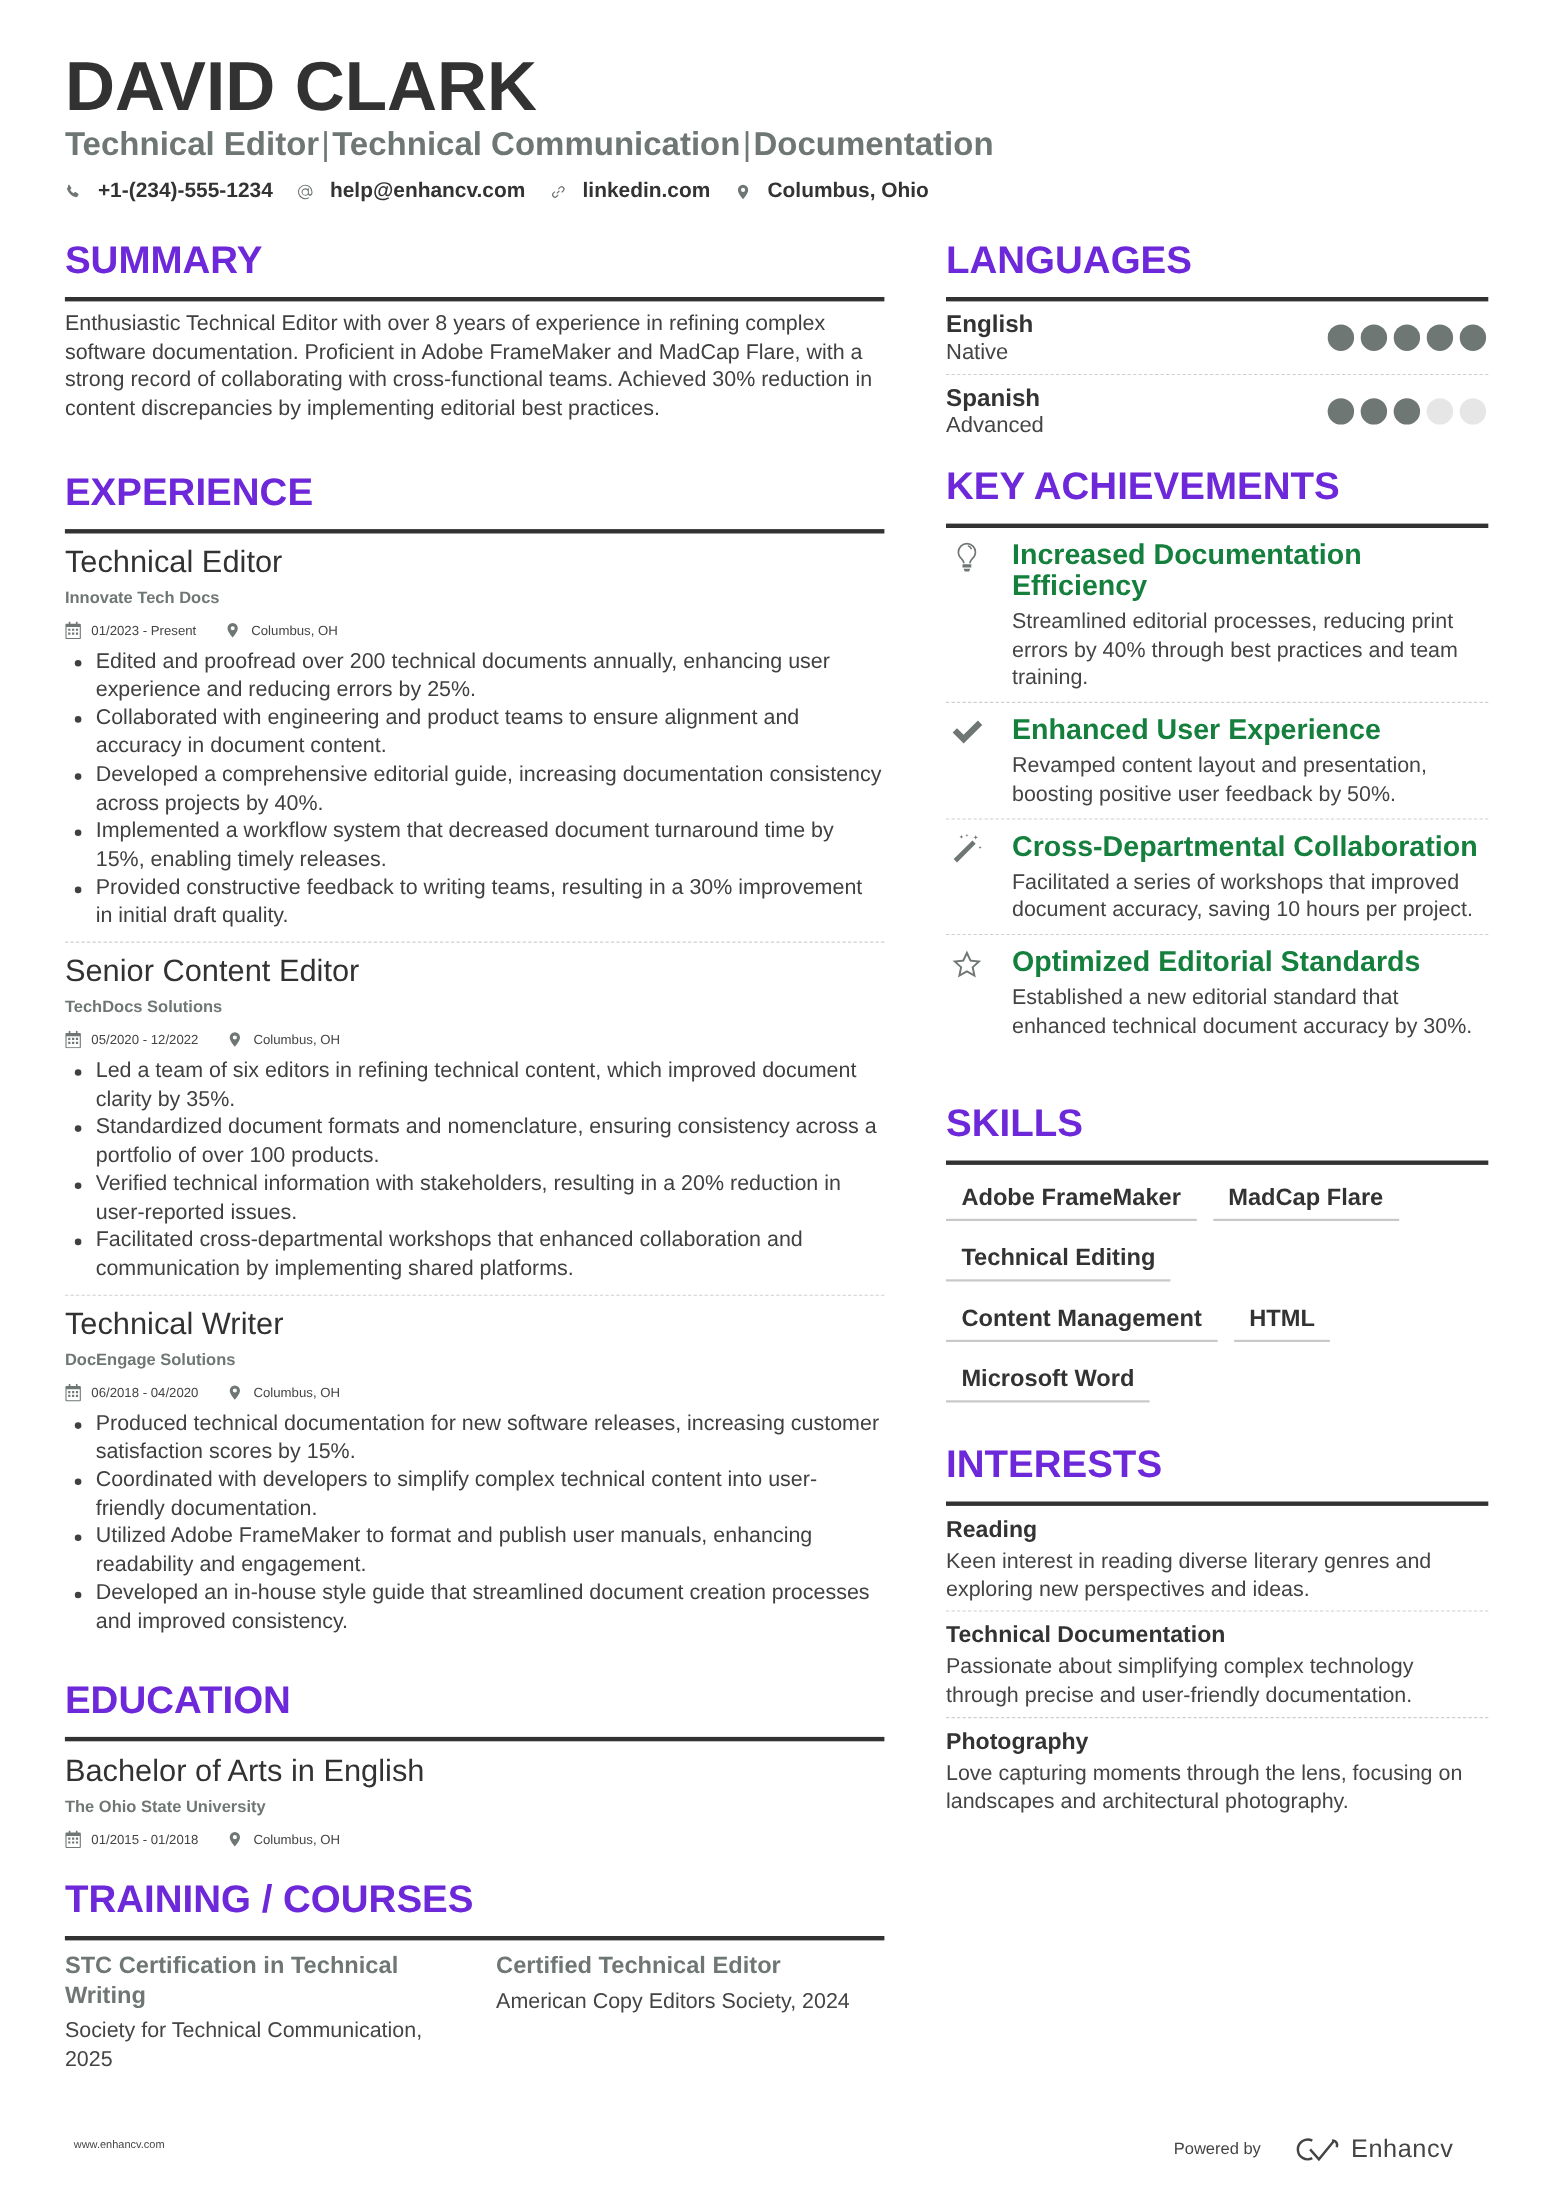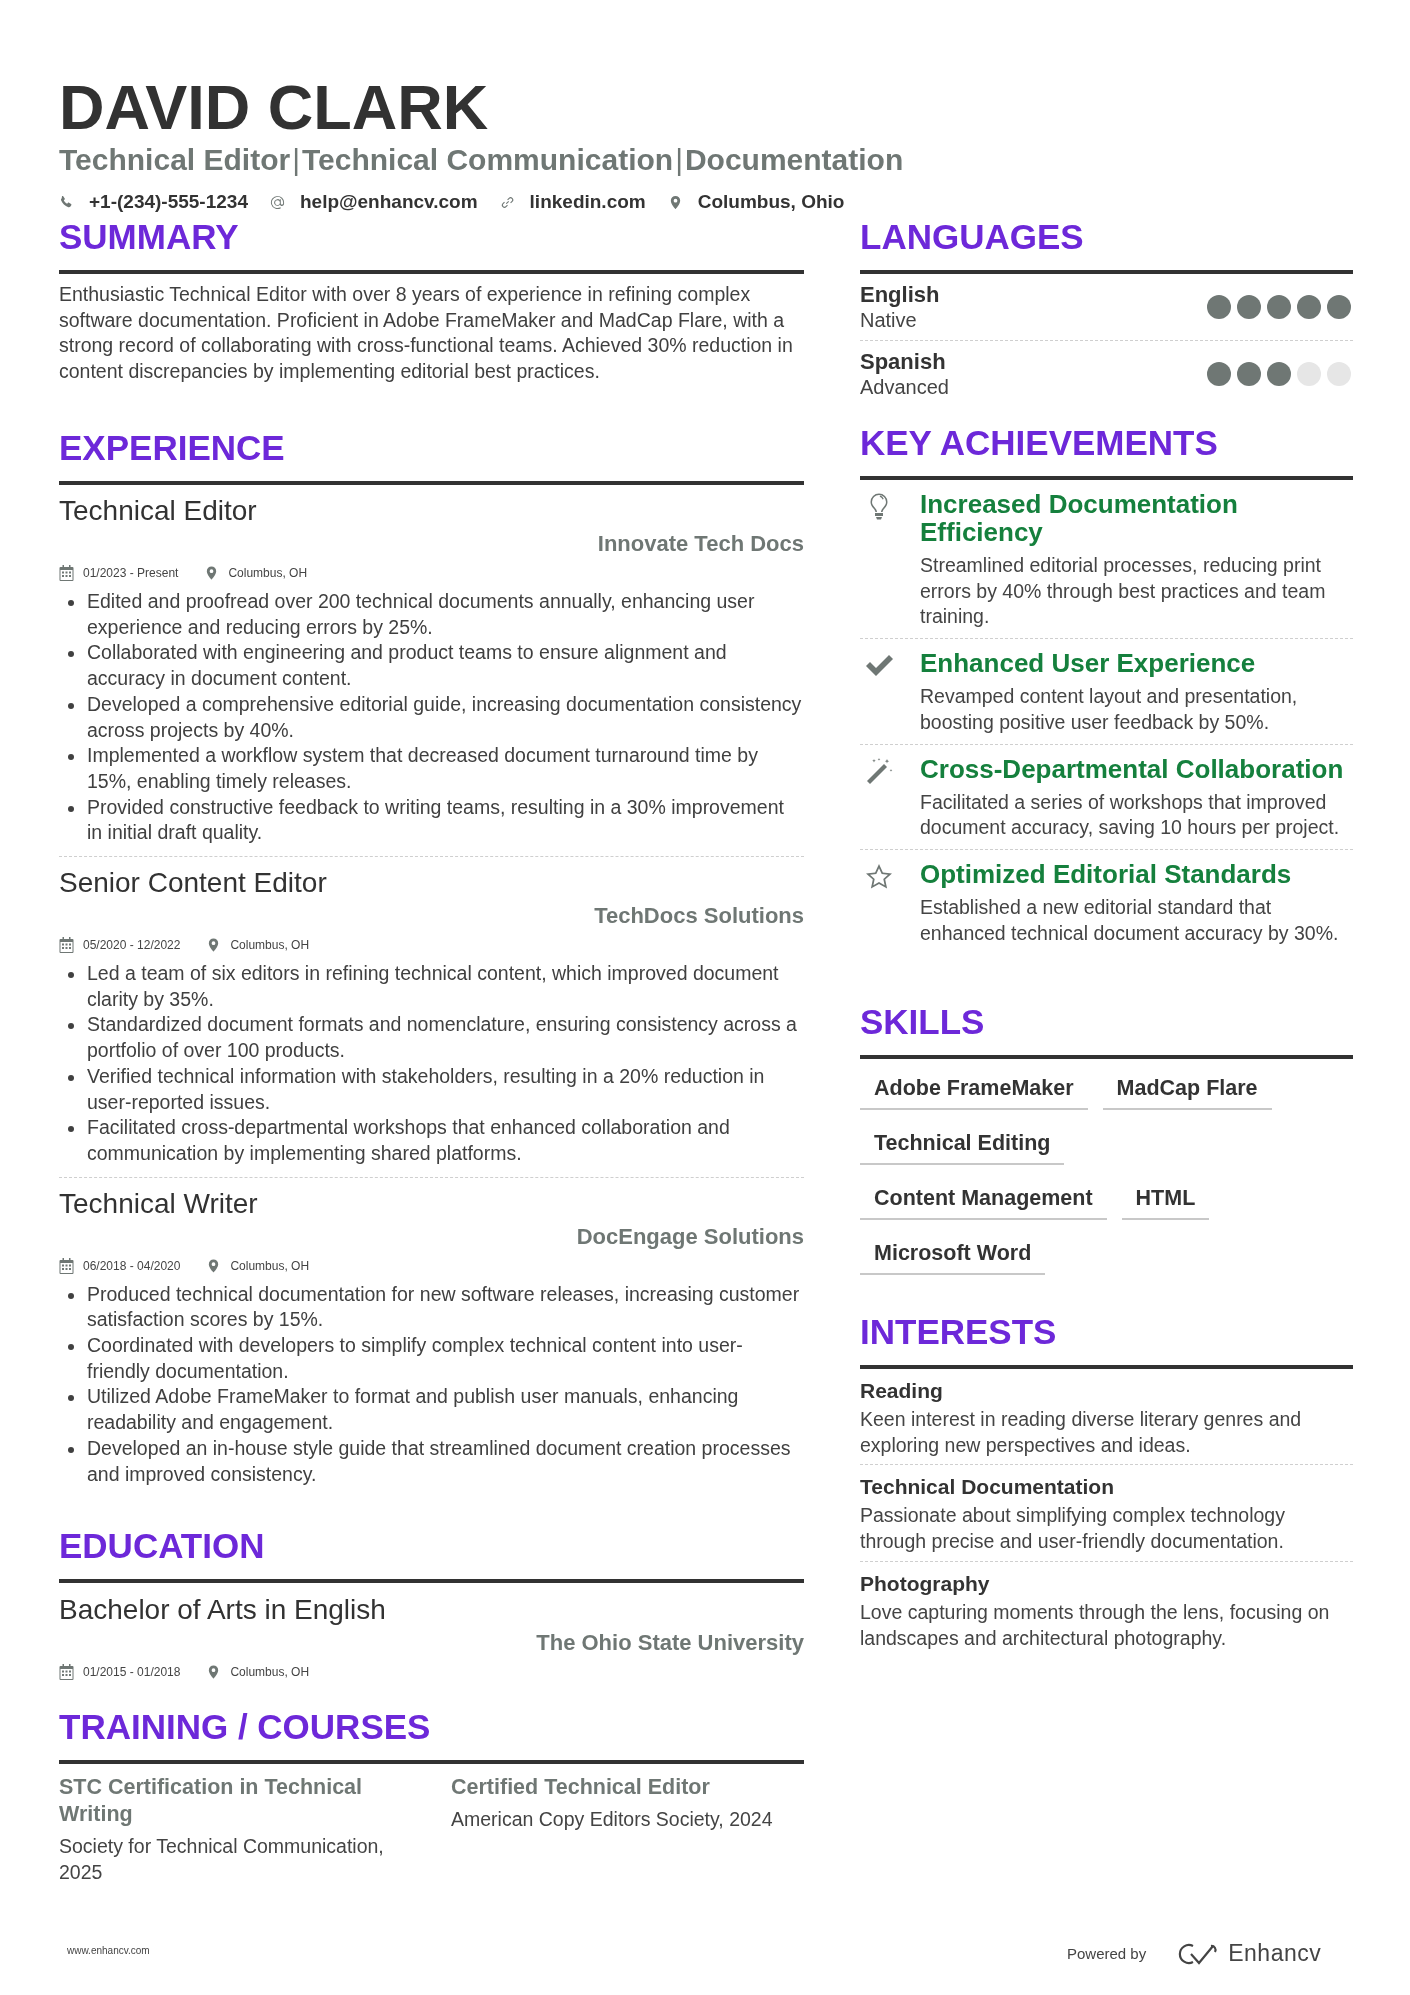--- a/index.html
+++ b/index.html
@@ -1,38 +1,38 @@
 <!DOCTYPE html>
 <html><head>
 <meta charset="utf-8">
 <style>
   * { box-sizing: border-box; margin: 0; padding: 0; }
   html, body { width: 1410px; height: 1995px; background: #ffffff; }
   body { position: relative; font-family: "Liberation Sans", sans-serif; color: #333333; overflow: hidden; }
 
-  .header { position: absolute; left: 59px; top: 44px; width: 1300px; margin-top: 28px; }
+  .header { position: absolute; left: 59px; top: 44px; width: 1300px; }
   .name { font-size: 63px; font-weight: bold; letter-spacing: 0px; line-height: 70px; color: #323232; }
   .title { font-size: 30px; font-weight: bold; color: #6f7774; line-height: 40px; margin-top: -2px; white-space: nowrap; }
   .title .sep { font-weight: normal; color: #6f7774; padding: 0 2px; }
   .contacts { display: flex; gap: 22px; margin-top: 9px; font-size: 19px; font-weight: bold; color: #333; line-height: 26px; }
   .contact { display: flex; align-items: center; gap: 15px; }
   .contact svg { width: 15px; height: 15px; fill: #6f7774; }
 
   .col { position: absolute; }
   .left { left: 59px; width: 745px; }
   .right { left: 860px; width: 493px; }
 
   .sec-h { font-size: 35px; font-weight: bold; color: #6d28d9; line-height: 42px; text-transform: uppercase; border-bottom: 4px solid #323232; padding-bottom: 12px; }
 
   .summary-text { font-size: 19.5px; line-height: 25.7px; color: #404040; margin-top: 8px; }
 
   .job { padding: 8px 0 10px 0; border-bottom: 1.5px dashed #cfcfcf; }
   .job:last-child { border-bottom: none; }
   .job-title { font-size: 28px; line-height: 36px; color: #323232; }
-  .company { font-size: 22px; font-weight: bold; color: #6f7774; line-height: 30px; text-align: right; }
+  .company { font-size: 15px; font-weight: bold; color: #6f7774; line-height: 30px; }
   .meta { display: flex; gap: 26px; font-size: 12px; color: #444; line-height: 28px; }
   .meta span.item { display: flex; align-items: center; gap: 9px; }
   .meta svg { width: 15px; height: 16px; fill: #6f7774; }
   ul.bullets { list-style: none; margin-top: 2px; }
   ul.bullets li { position: relative; padding-left: 28px; font-size: 19.5px; line-height: 25.7px; color: #404040; }
   ul.bullets li::before { content: ""; position: absolute; left: 9px; top: 11px; width: 6px; height: 6px; border-radius: 50%; background: #404040; }
 
   .lang { display: flex; justify-content: space-between; align-items: center; padding: 7px 0 7px 0; border-bottom: 1.5px dashed #cfcfcf; }
   .lang:last-child { border-bottom: none; }
   .lang-name { font-size: 22px; font-weight: bold; color: #333; line-height: 27px; }

